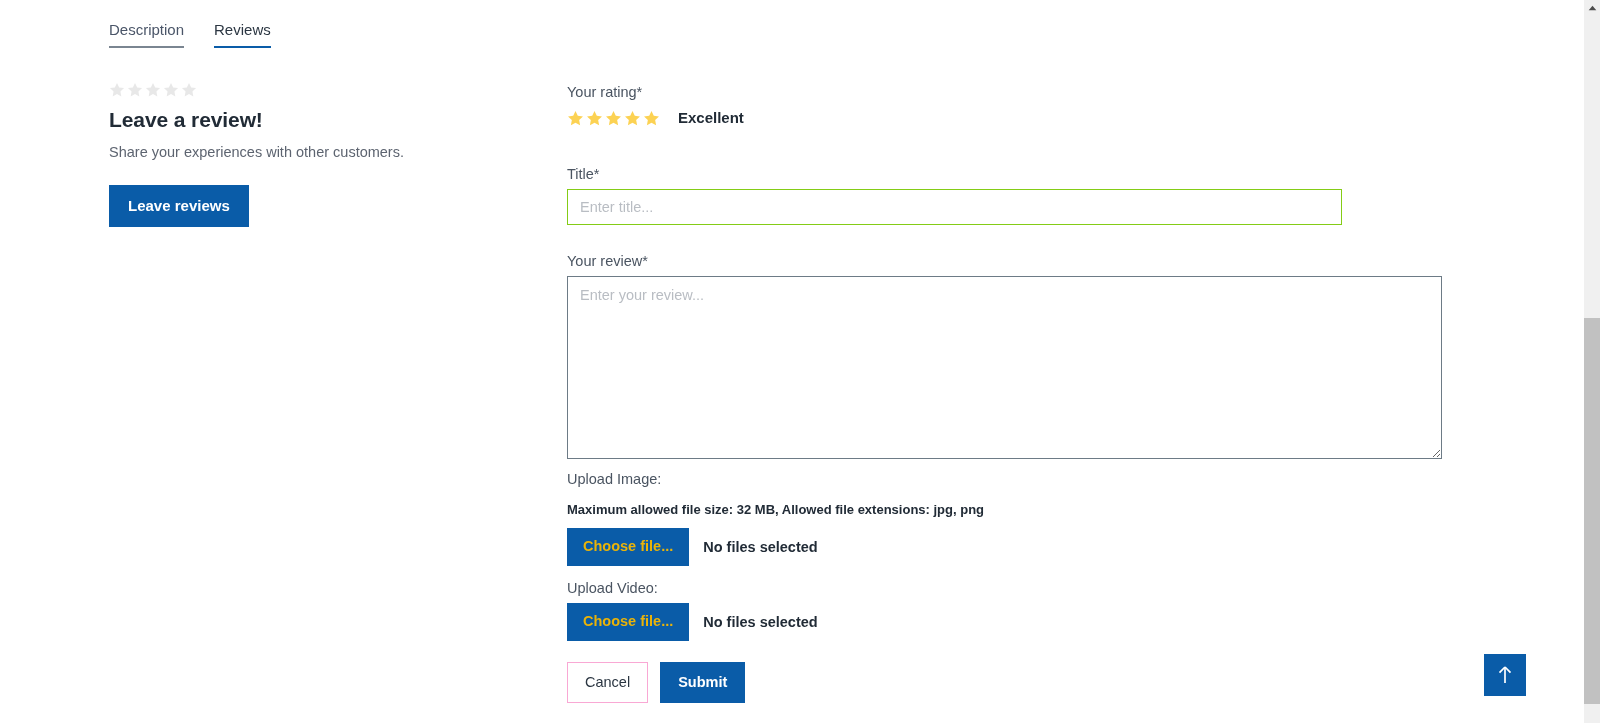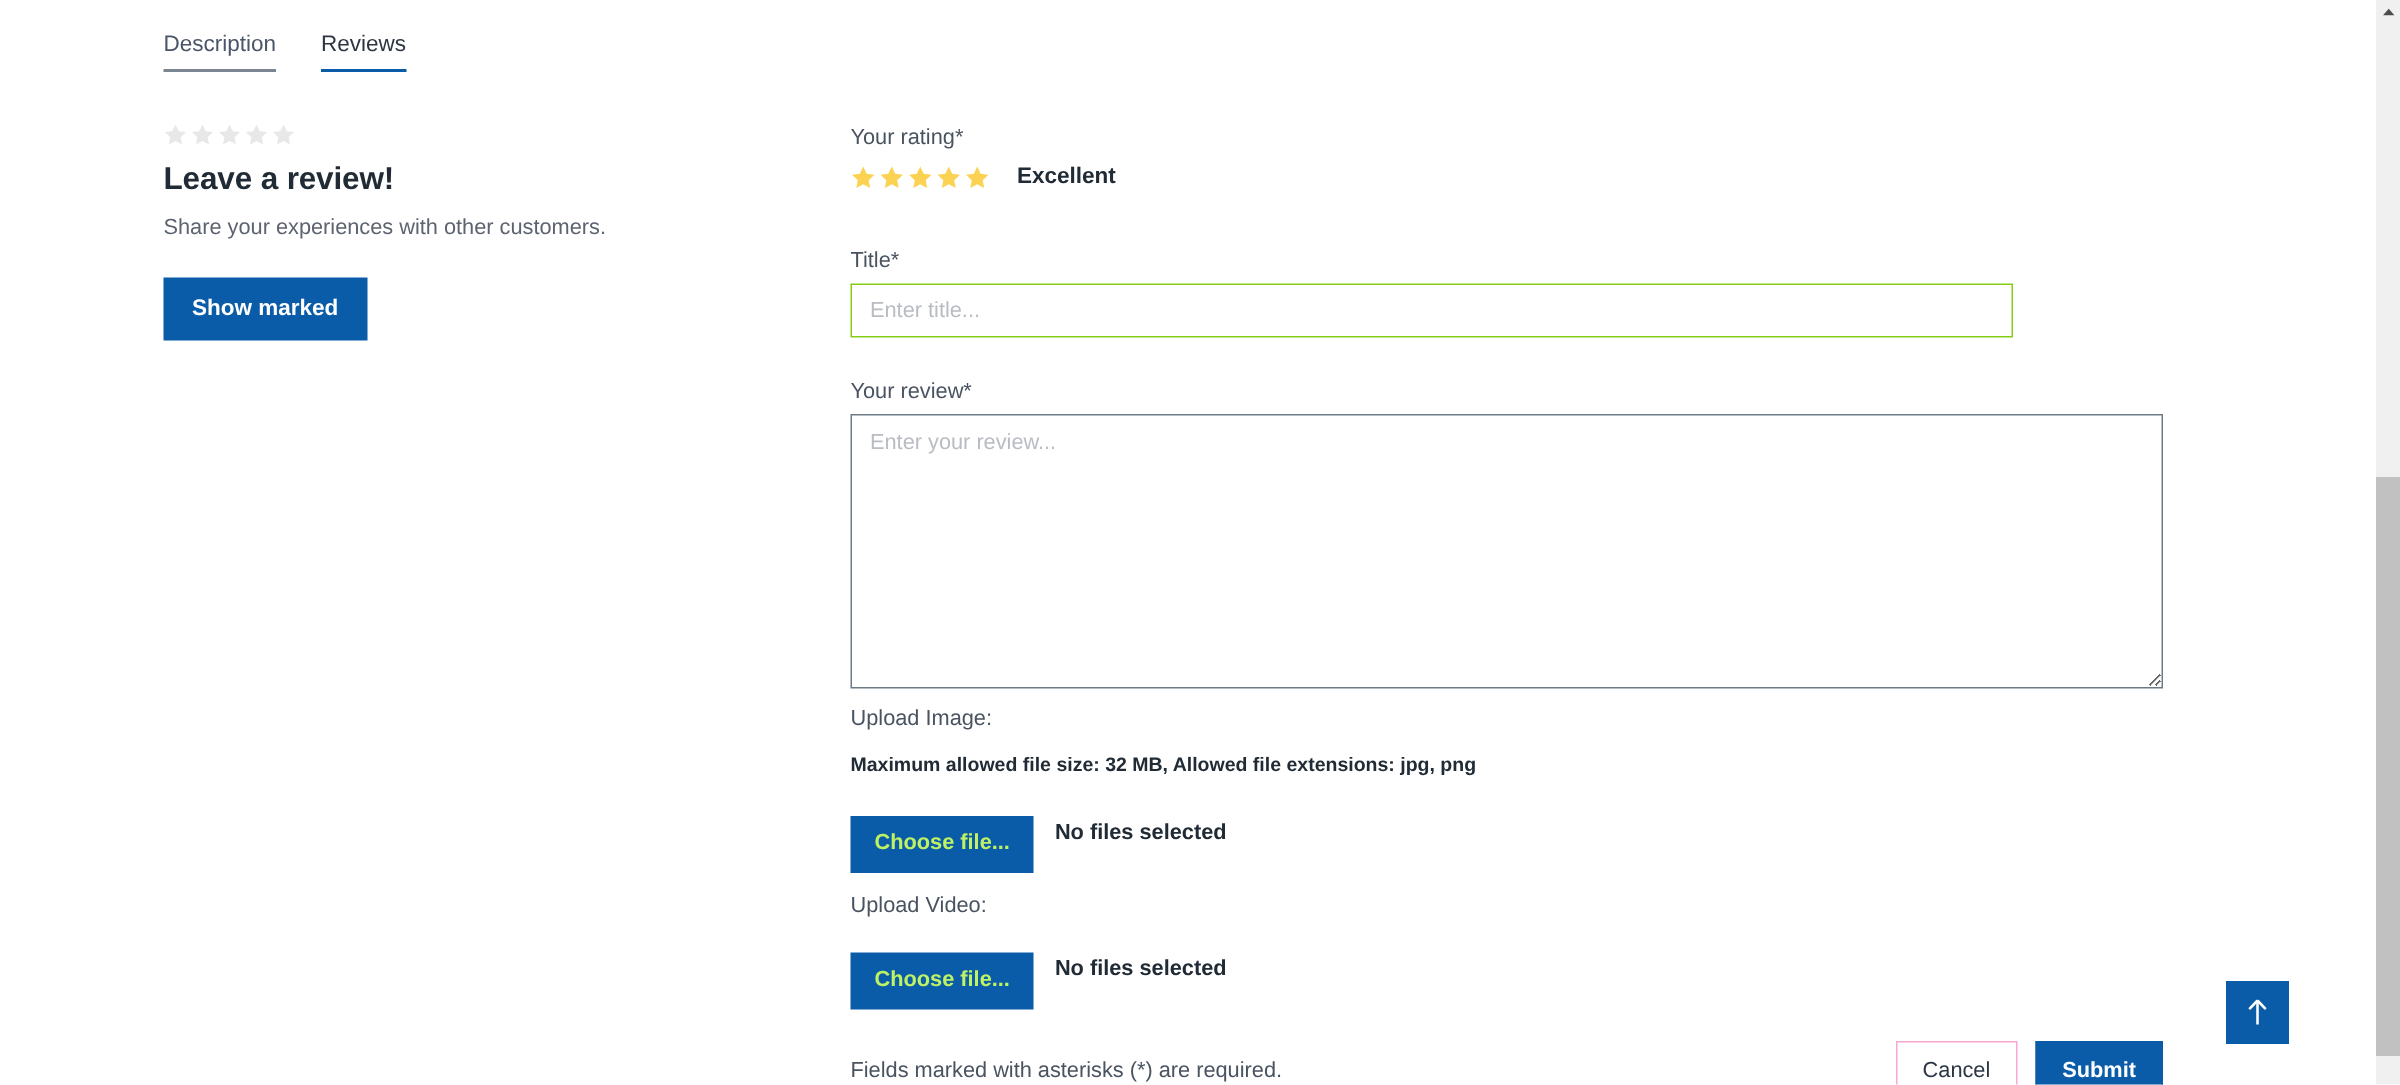--- a/index.html
+++ b/index.html
@@ -165,29 +165,28 @@
     line-height: 17px;
     margin: 12px 0 10px 0;
   }
   .file-row {
     display: flex;
     align-items: center;
     margin: 0 0 13px 0;
   }
   .btn-choose-file {
     background: #0a5ca8;
-    color: #bef264;
+    color: #eab308;
     font-size: 14.5px;
     font-weight: bold;
     border: none;
     padding: 10px 16px 11px 16px;
     cursor: pointer;
     font-family: "Liberation Sans", sans-serif;
     line-height: 17px;
-    margin-top: 16px;
   }
   .file-status {
     margin-left: 14px;
     font-size: 14.5px;
     font-weight: bold;
     color: #212b36;
     line-height: 17px;
   }
 
   .footer-row {
@@ -296,21 +295,21 @@
           <path d="M10 1.2l2.7 5.6 6.1.8-4.5 4.3 1.1 6.1L10 15.1 4.6 18l1.1-6.1L1.2 7.6l6.1-.8z" fill="#e8e8e8"></path>
         </svg>
       <svg width="16" height="16" viewBox="0 0 20 20">
           <path d="M10 1.2l2.7 5.6 6.1.8-4.5 4.3 1.1 6.1L10 15.1 4.6 18l1.1-6.1L1.2 7.6l6.1-.8z" fill="#e8e8e8"></path>
         </svg>
     </div>
 
     <div class="leave-title">Leave a review!</div>
     <div class="leave-sub">Share your experiences with other customers.</div>
 
-    <button class="btn-show-reviews">Show marked</button>
+    <button class="btn-show-reviews">Leave reviews</button>
   </div>
 
   <div class="form-col">
 
     <div class="fld-label">Your rating*</div>
     <div class="rating-row">
       <div class="stars">
         <svg width="17" height="17" viewBox="0 0 20 20">
             <path d="M10 1.2l2.7 5.6 6.1.8-4.5 4.3 1.1 6.1L10 15.1 4.6 18l1.1-6.1L1.2 7.6l6.1-.8z" fill="#fcd253"></path>
           </svg>
@@ -343,21 +342,20 @@
       <span class="file-status">No files selected</span>
     </div>
 
     <div class="upload-label">Upload Video:</div>
     <div class="file-row">
       <button class="btn-choose-file">Choose file...</button>
       <span class="file-status">No files selected</span>
     </div>
 
     <div class="footer-row">
-      <span class="required-note">Fields marked with asterisks (*) are required.</span>
       <div class="footer-actions">
         <button class="btn-cancel">Cancel</button>
         <button class="btn-submit">Submit</button>
       </div>
     </div>
 
   </div>
 
   <button class="scroll-top">
     <svg width="20" height="22" viewBox="0 0 20 22">

